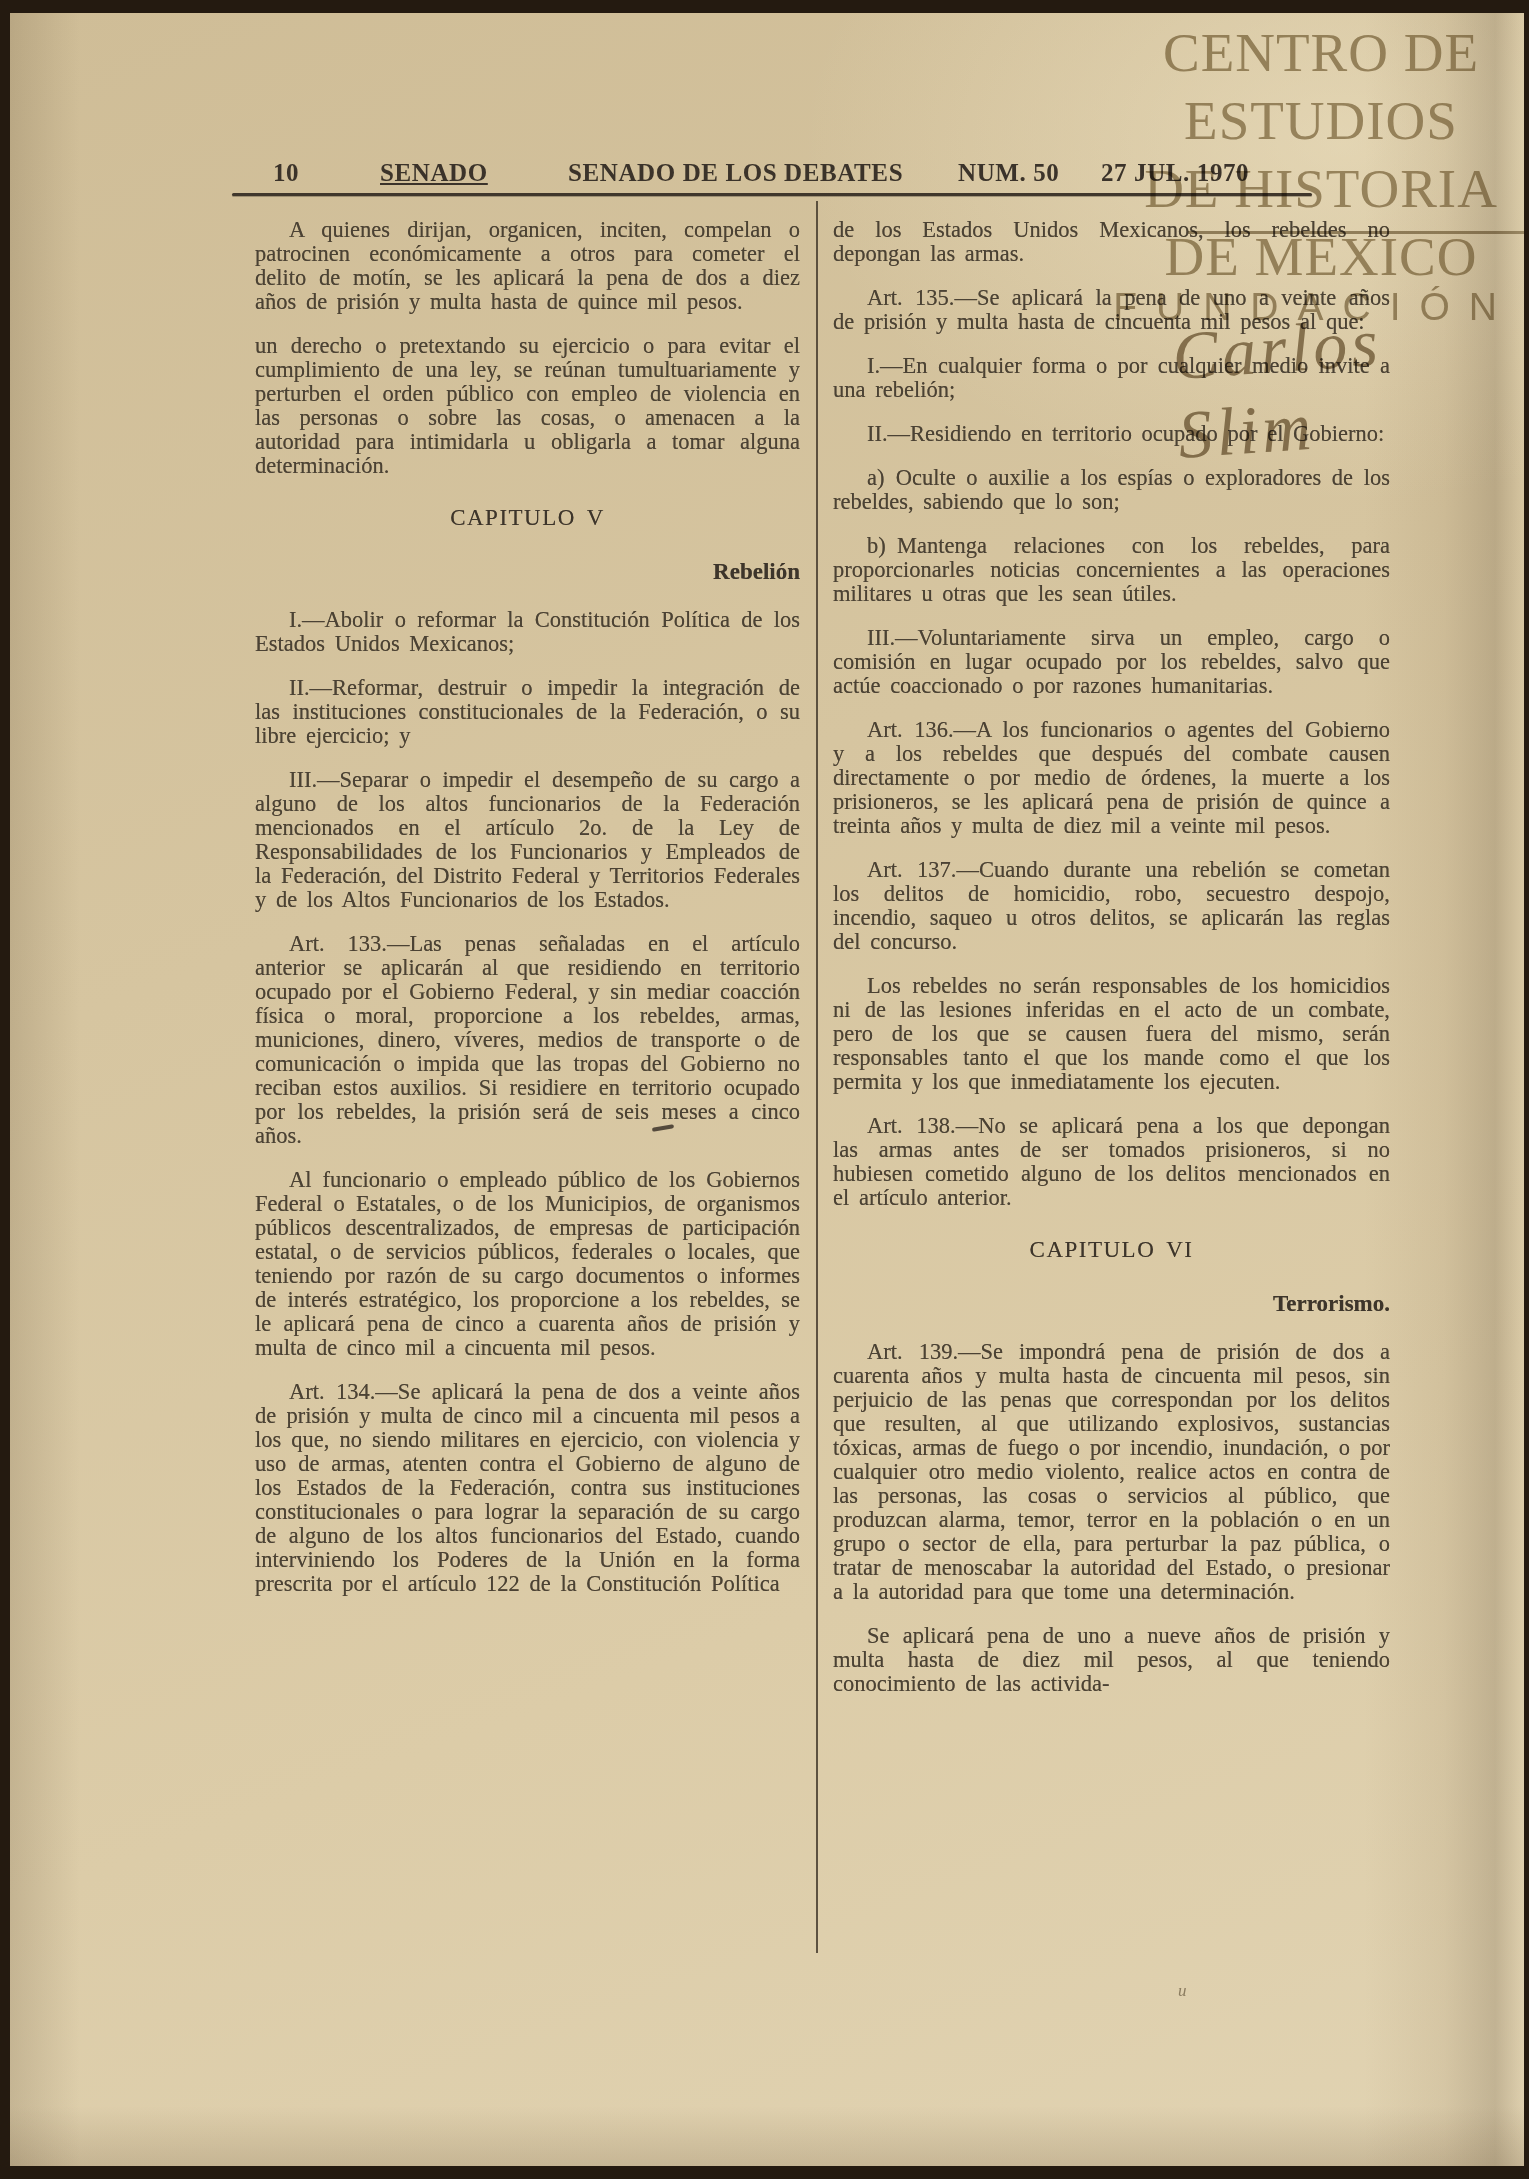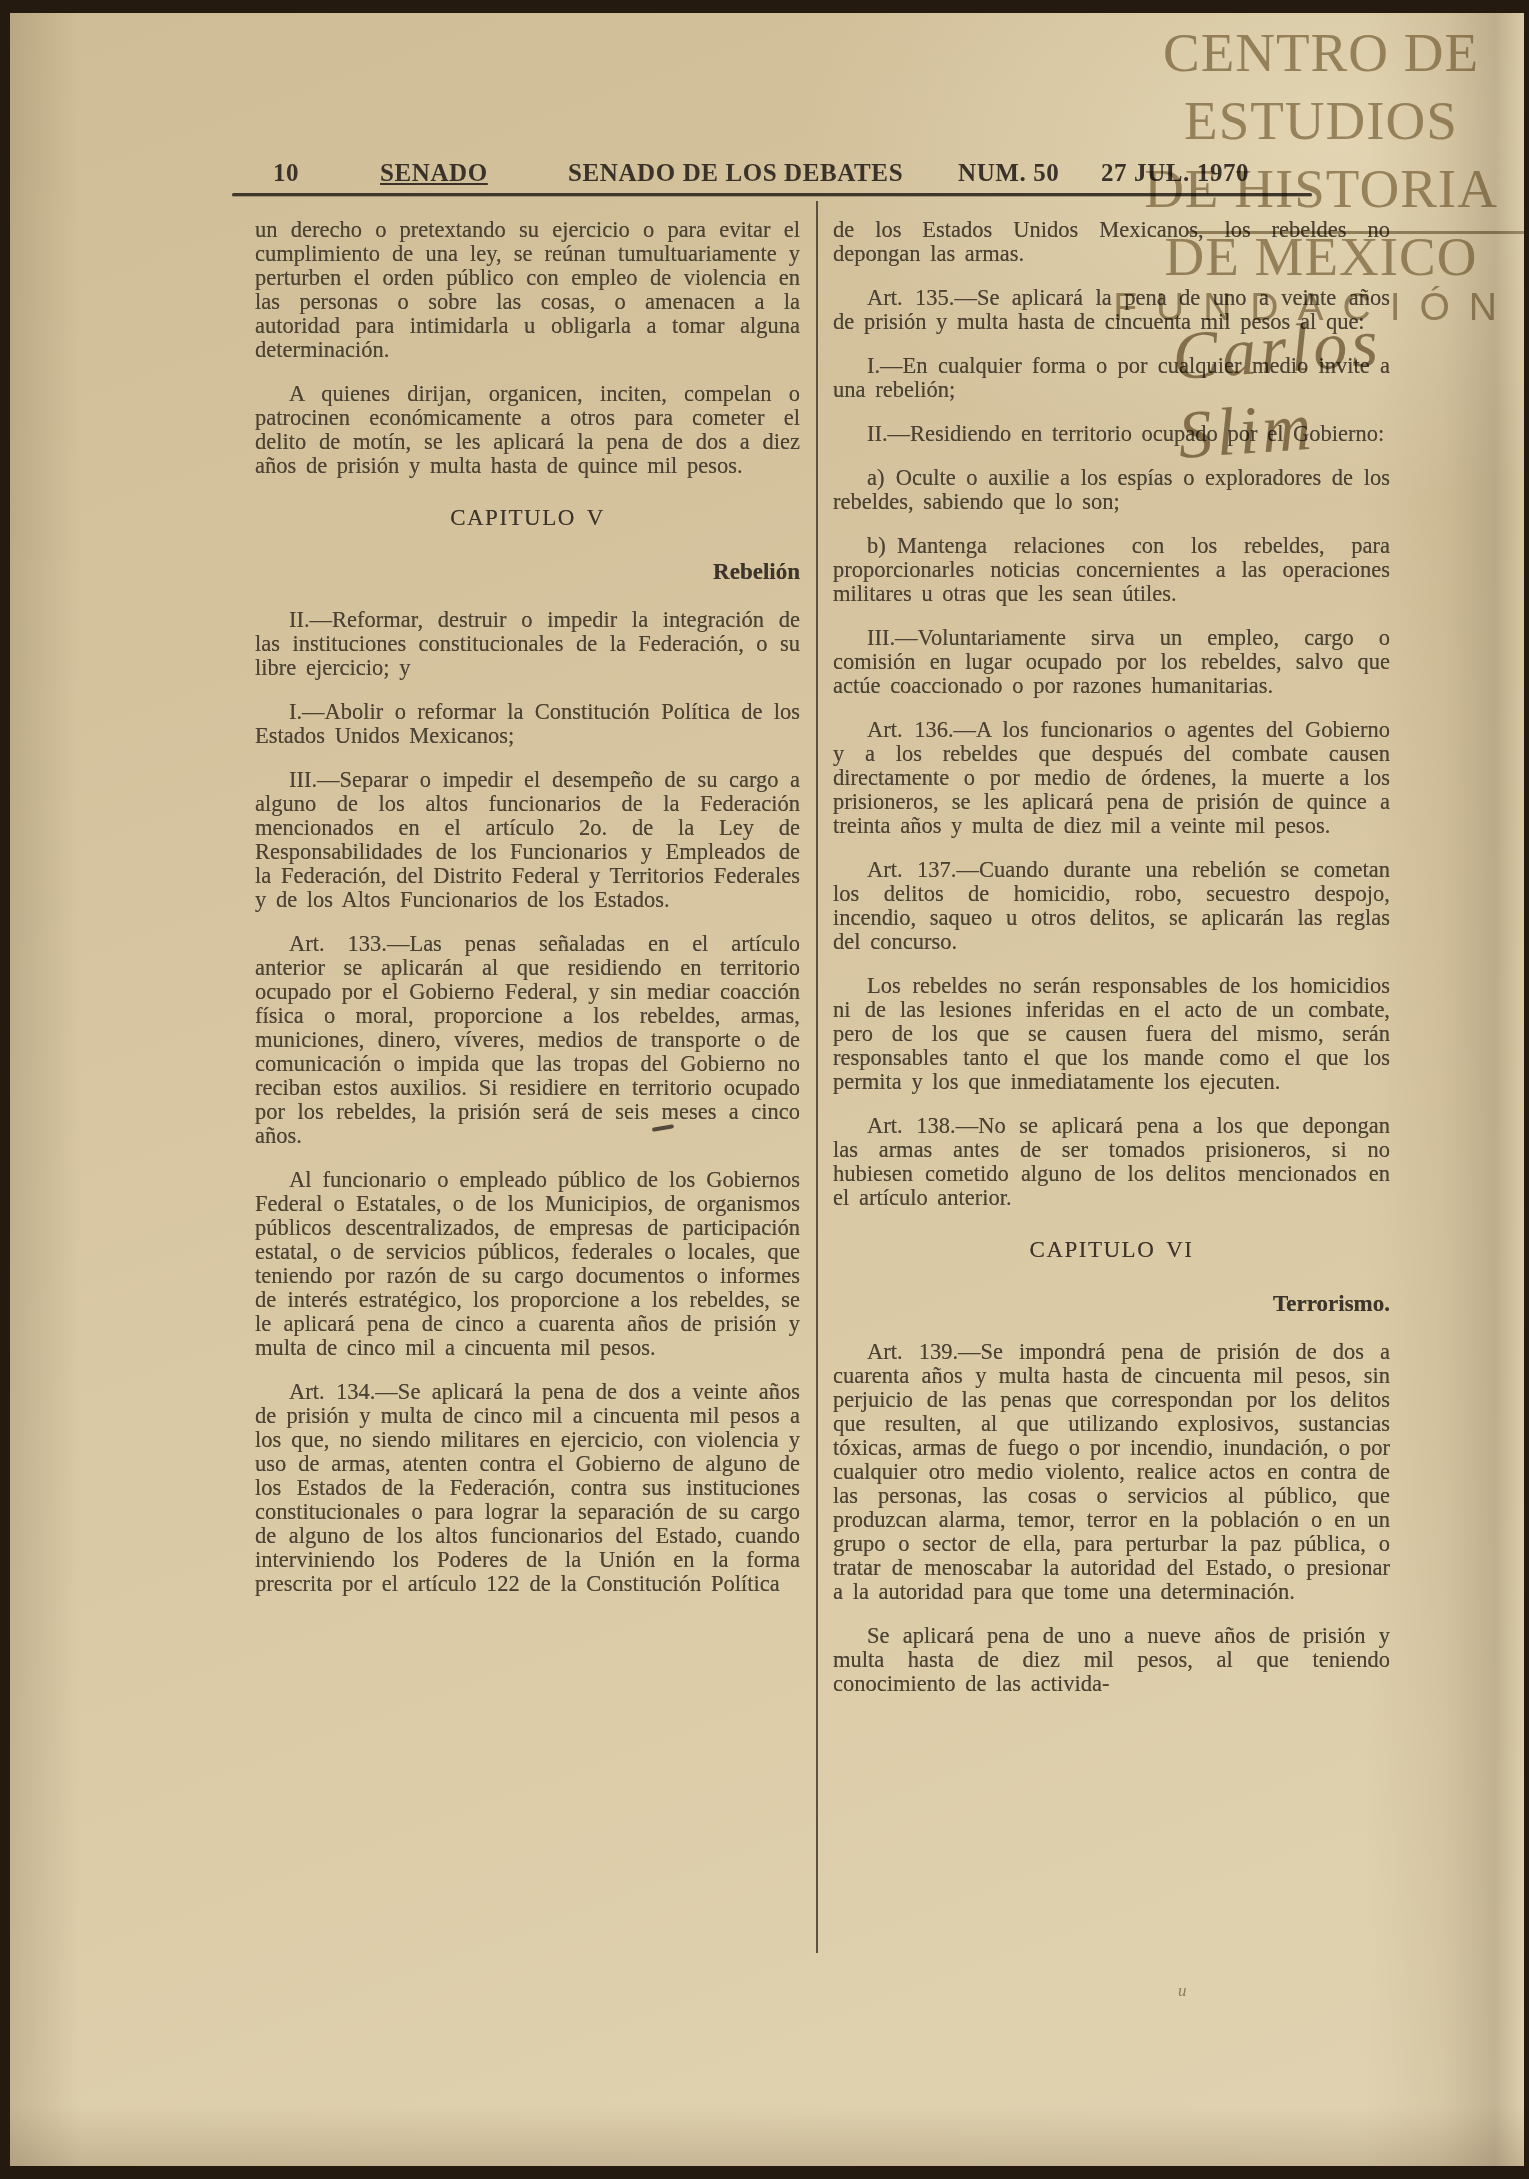--- a/index.html
+++ b/index.html
@@ -81,26 +81,26 @@
     <div class="header">
       <span class="h-num">10</span>
       <span class="h-organ">SENADO</span>
       <span class="h-title">SENADO DE LOS DEBATES</span>
       <span class="h-issue">NUM. 50</span>
       <span class="h-date">27 JUL. 1970</span>
     </div>
     <div class="header-rule"></div>
 
     <div class="col col-left" id="col-left">
+        <p class="para">A quienes dirijan, organicen, inciten, compelan o patrocinen económicamente a otros para cometer el delito de motín, se les aplicará la pena de dos a diez años de prisión y multa hasta de quince mil pesos.</p>
         <p class="para noindent">un derecho o pretextando su ejercicio o para evitar el cumplimiento de una ley, se reúnan tumultuariamente y perturben el orden público con empleo de violencia en las personas o sobre las cosas, o amenacen a la autoridad para intimidarla u obligarla a tomar alguna determinación.</p>
-        <p class="para">A quienes dirijan, organicen, inciten, compelan o patrocinen económicamente a otros para cometer el delito de motín, se les aplicará la pena de dos a diez años de prisión y multa hasta de quince mil pesos.</p>
         <h2 class="chapter">CAPITULO V</h2>
         <h3 class="section">Rebelión</h3>
+        <p class="para">I.—Abolir o reformar la Constitución Política de los Estados Unidos Mexicanos;</p>
         <p class="para">II.—Reformar, destruir o impedir la integración de las instituciones constitucionales de la Federación, o su libre ejercicio; y</p>
-        <p class="para">I.—Abolir o reformar la Constitución Política de los Estados Unidos Mexicanos;</p>
         <p class="para">III.—Separar o impedir el desempeño de su cargo a alguno de los altos funcionarios de la Federación mencionados en el artículo 2o. de la Ley de Responsabilidades de los Funcionarios y Empleados de la Federación, del Distrito Federal y Territorios Federales y de los Altos Funcionarios de los Estados.</p>
         <p class="para">Art. 133.—Las penas señaladas en el artículo anterior se aplicarán al que residiendo en territorio ocupado por el Gobierno Federal, y sin mediar coacción física o moral, proporcione a los rebeldes, armas, municiones, dinero, víveres, medios de transporte o de comunicación o impida que las tropas del Gobierno no reciban estos auxilios. Si residiere en territorio ocupado por los rebeldes, la prisión será de seis meses a cinco años.</p>
         <p class="para">Al funcionario o empleado público de los Gobiernos Federal o Estatales, o de los Municipios, de organismos públicos descentralizados, de empresas de participación estatal, o de servicios públicos, federales o locales, que teniendo por razón de su cargo documentos o informes de interés estratégico, los proporcione a los rebeldes, se le aplicará pena de cinco a cuarenta años de prisión y multa de cinco mil a cincuenta mil pesos.</p>
         <p class="para">Art. 134.—Se aplicará la pena de dos a veinte años de prisión y multa de cinco mil a cincuenta mil pesos a los que, no siendo militares en ejercicio, con violencia y uso de armas, atenten contra el Gobierno de alguno de los Estados de la Federación, contra sus instituciones constitucionales o para lograr la separación de su cargo de alguno de los altos funcionarios del Estado, cuando interviniendo los Poderes de la Unión en la forma prescrita por el artículo 122 de la Constitución Política</p>
       </div>
     <div class="col-divider"></div>
     <div class="col col-right" id="col-right">
         <p class="para noindent">de los Estados Unidos Mexicanos, los rebeldes no depongan las armas.</p>
         <p class="para">Art. 135.—Se aplicará la pena de uno a veinte años de prisión y multa hasta de cincuenta mil pesos al que:</p>
         <p class="para">I.—En cualquier forma o por cualquier medio invite a una rebelión;</p>

